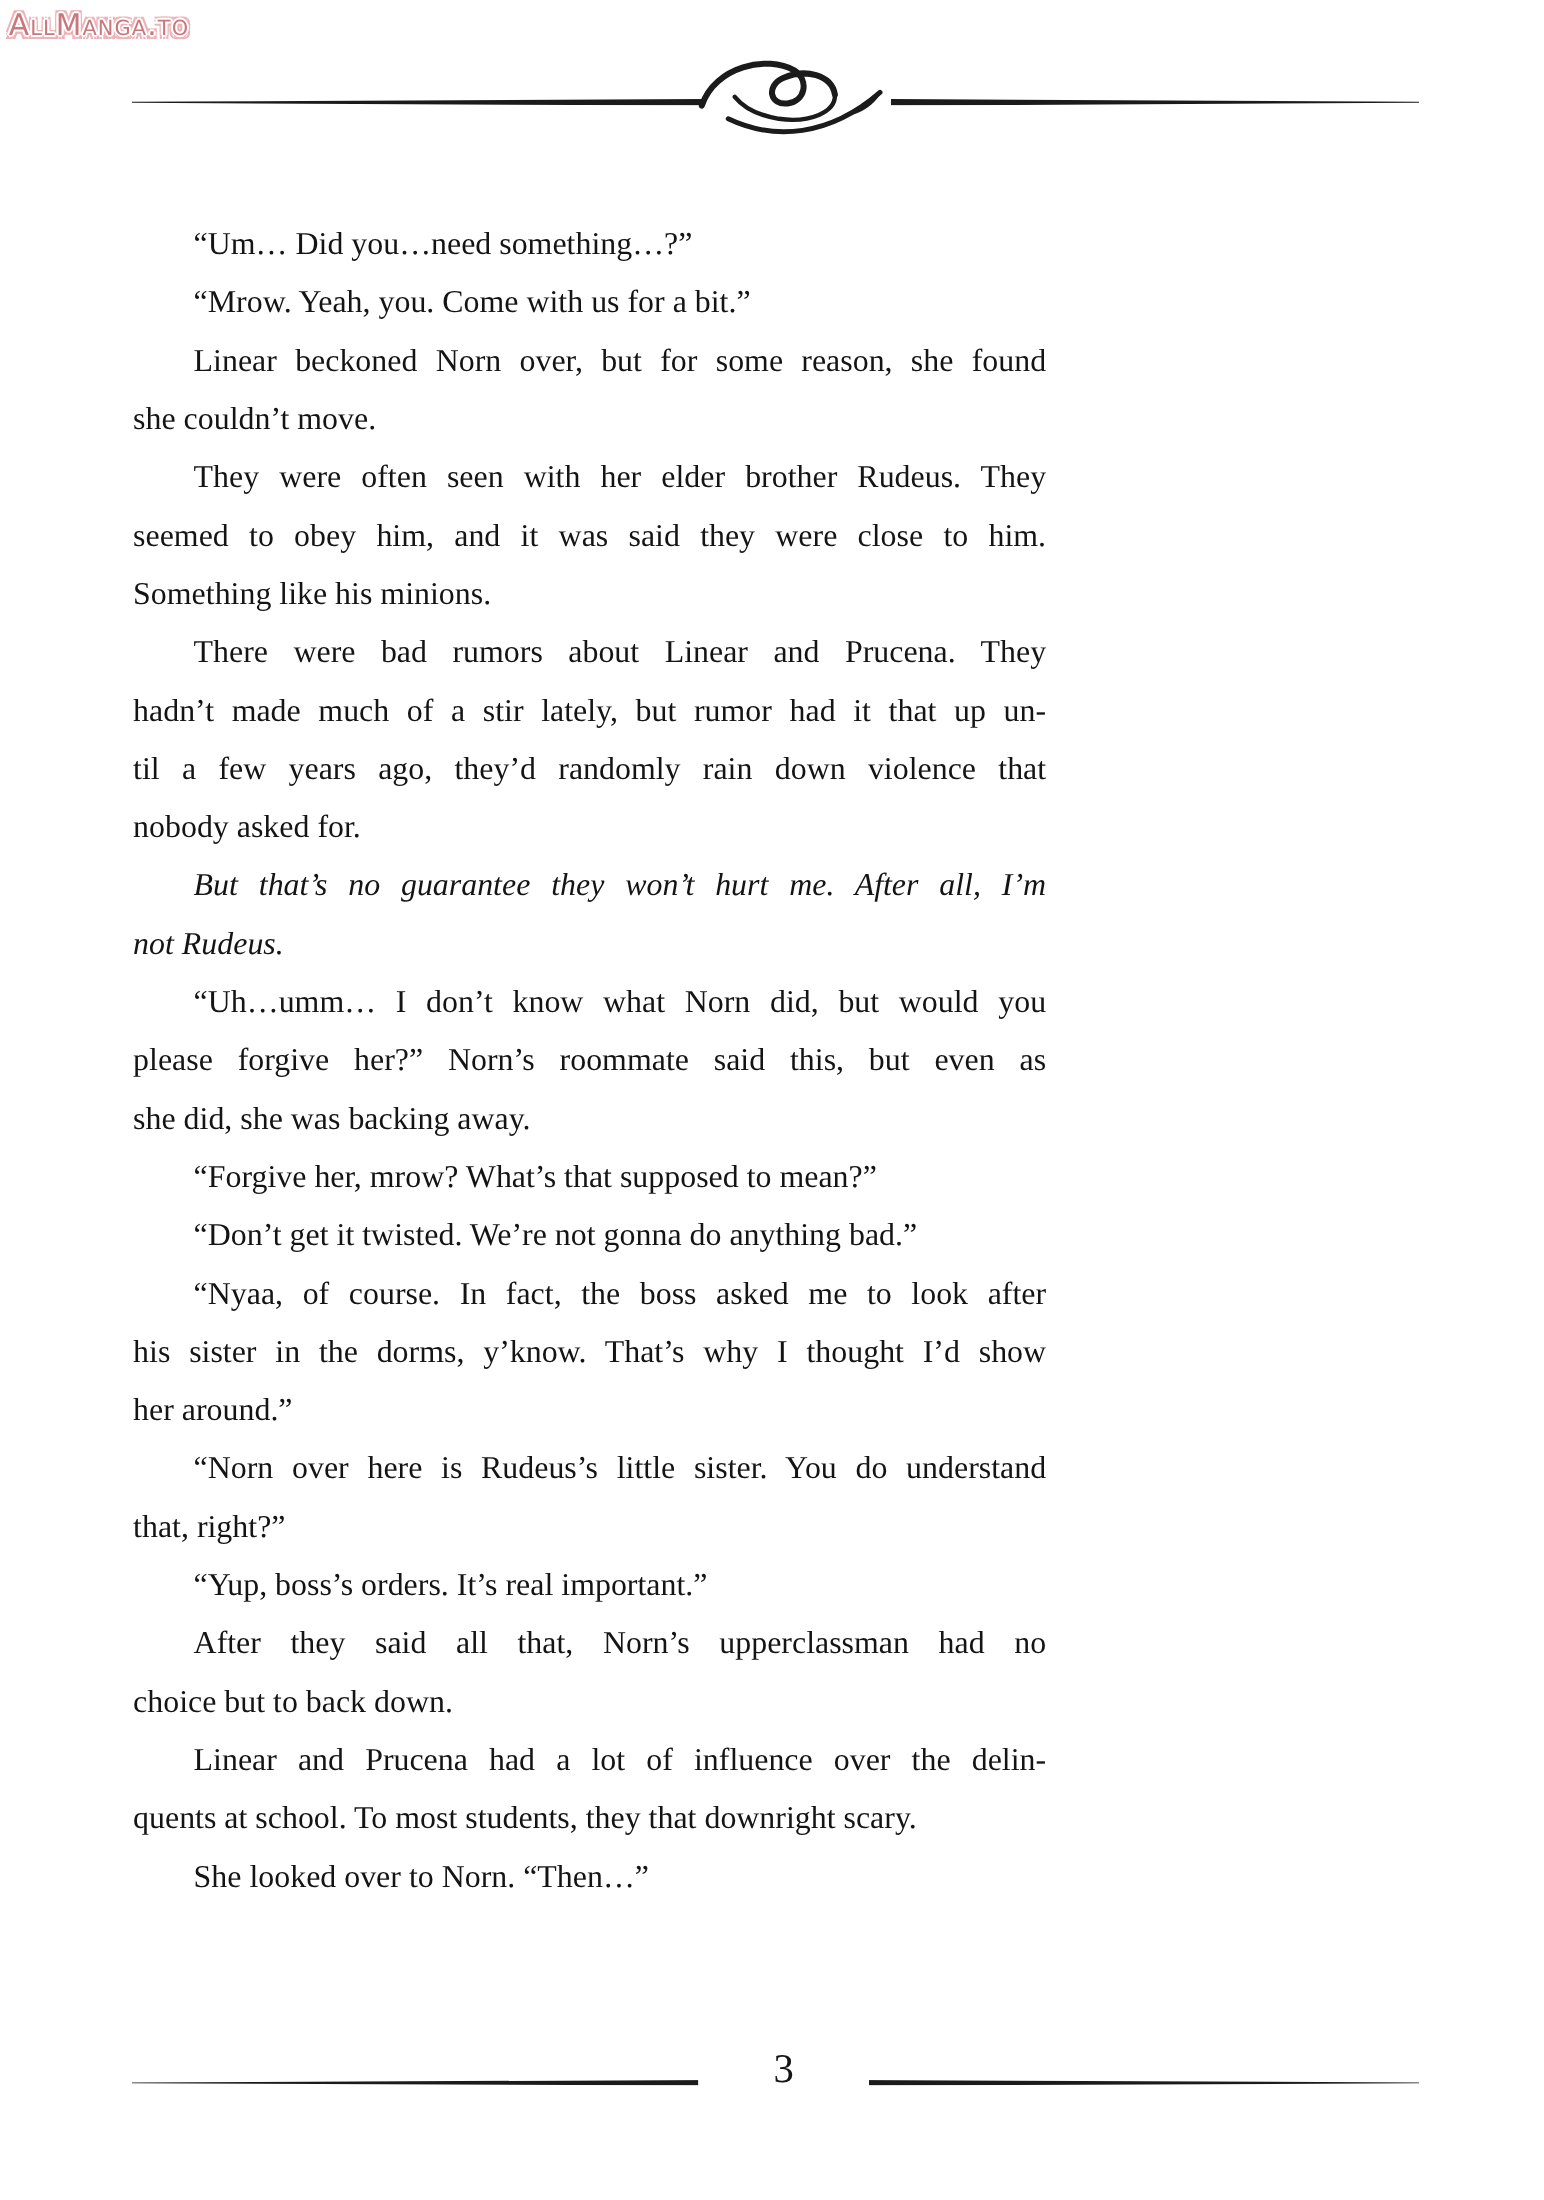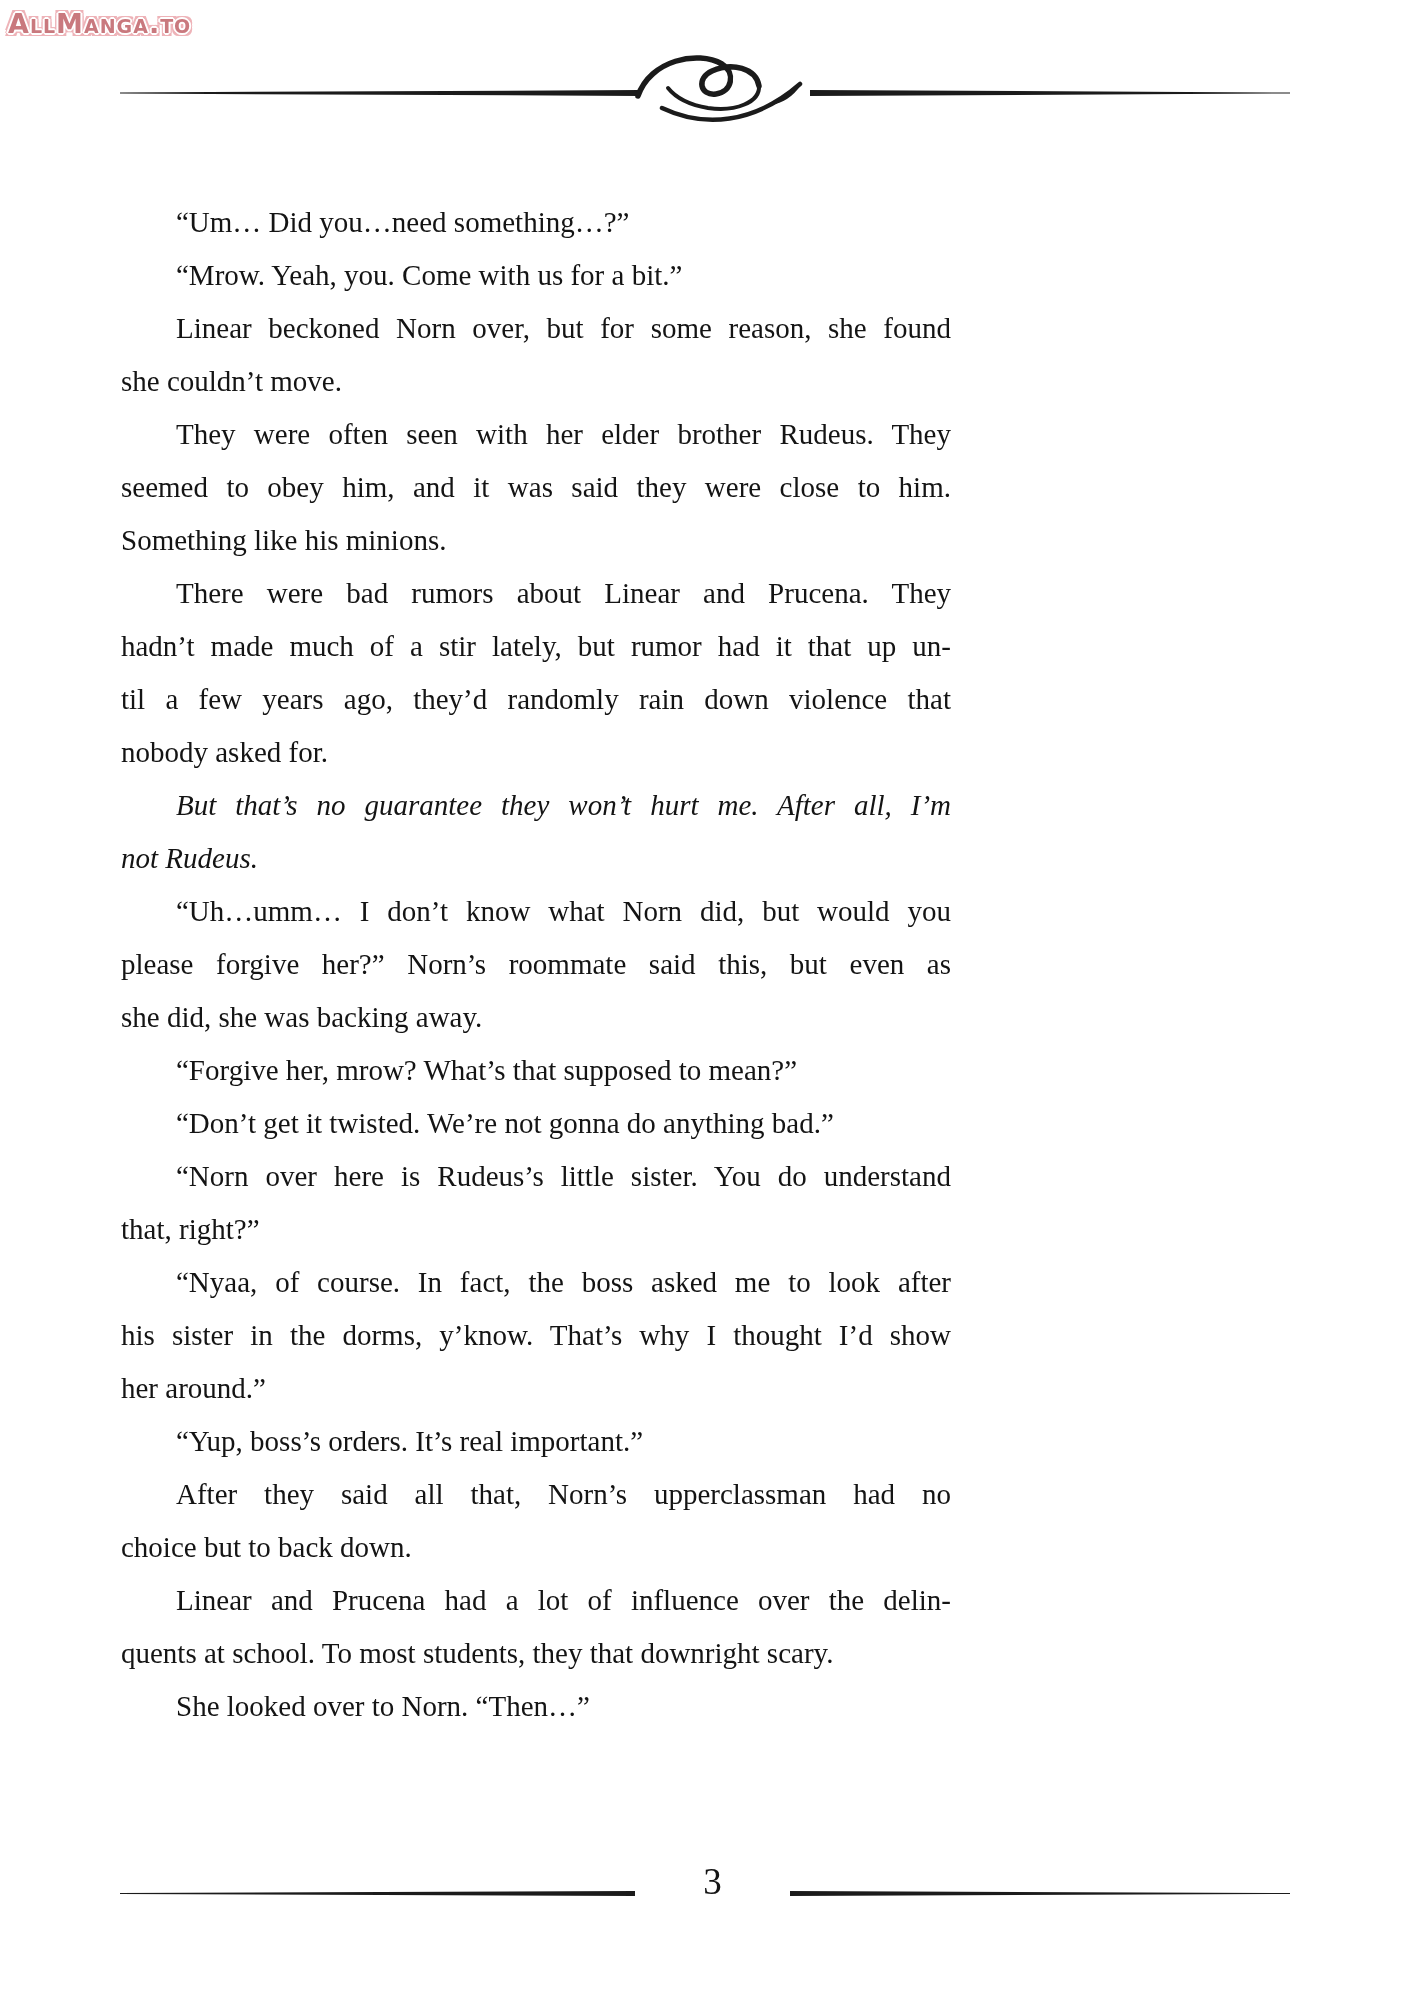--- a/index.html
+++ b/index.html
@@ -15,21 +15,21 @@
     color: #141414;
     overflow: hidden;
   }
 
   
   .watermark {
     position: absolute;
     left: 8px;
     top: 8px;
     font-family: "DejaVu Sans", sans-serif;
-    font-weight: bold;
+    font-weight: normal;
     font-variant: small-caps;
     font-size: 27px;
     letter-spacing: 1px;
     color: #c9797e;
     text-shadow:
       -1px -1px 0 #ffffff, 1px -1px 0 #ffffff,
       -1px  1px 0 #ffffff, 1px  1px 0 #ffffff,
       -2px  0   0 #ffffff, 2px  0   0 #ffffff,
        0   -2px 0 #ffffff, 0    2px 0 #ffffff,
       -3px -3px 0 #eeb3b8, 3px -3px 0 #eeb3b8,
@@ -154,27 +154,27 @@
         <div class="line">please forgive her?” Norn’s roommate said this, but even as</div>
         <div class="line last">she did, she was backing away.</div>
       </div>
       <div class="para">
         <div class="line first last">“Forgive her, mrow? What’s that supposed to mean?”</div>
       </div>
       <div class="para">
         <div class="line first last">“Don’t get it twisted. We’re not gonna do anything bad.”</div>
       </div>
       <div class="para">
-        <div class="line first">“Norn over here is Rudeus’s little sister. You do understand</div>
-        <div class="line last">that, right?”</div>
-      </div>
-      <div class="para">
         <div class="line first">“Nyaa, of course. In fact, the boss asked me to look after</div>
         <div class="line">his sister in the dorms, y’know. That’s why I thought I’d show</div>
         <div class="line last">her around.”</div>
+      </div>
+      <div class="para">
+        <div class="line first">“Norn over here is Rudeus’s little sister. You do understand</div>
+        <div class="line last">that, right?”</div>
       </div>
       <div class="para">
         <div class="line first last">“Yup, boss’s orders. It’s real important.”</div>
       </div>
       <div class="para">
         <div class="line first">After they said all that, Norn’s upperclassman had no</div>
         <div class="line last">choice but to back down.</div>
       </div>
       <div class="para">
         <div class="line first">Linear and Prucena had a lot of influence over the delin-</div>

